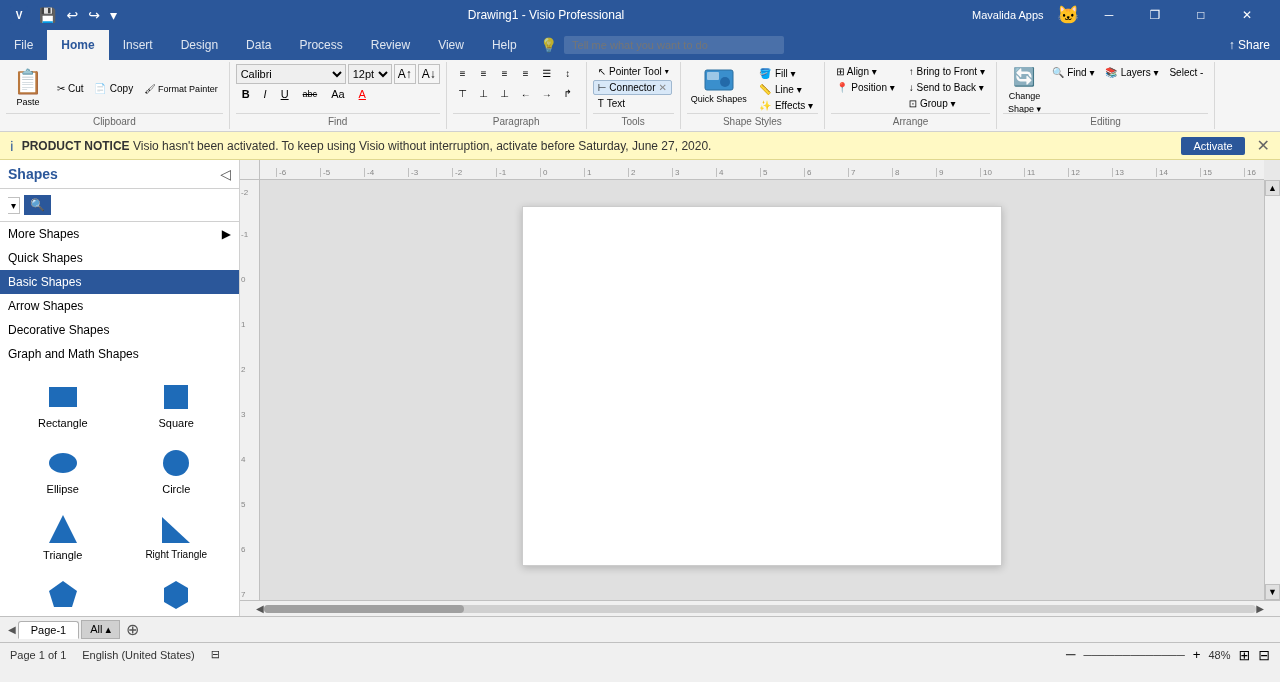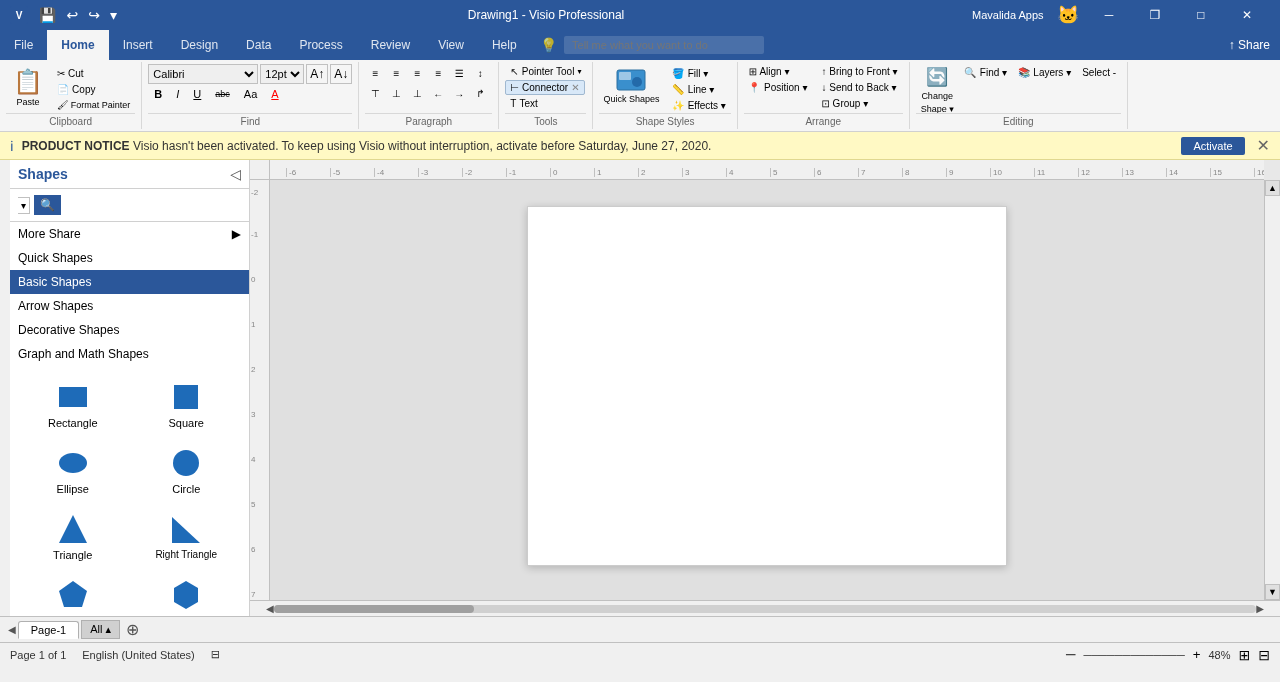--- a/index.html
+++ b/index.html
@@ -225,35 +225,35 @@
     <button class="ribbon-tab active">Home</button>
     <button class="ribbon-tab">Insert</button>
     <button class="ribbon-tab">Design</button>
     <button class="ribbon-tab">Data</button>
     <button class="ribbon-tab">Process</button>
     <button class="ribbon-tab">Review</button>
     <button class="ribbon-tab">View</button>
     <button class="ribbon-tab">Help</button>
     <div style="flex:1; display:flex; align-items:center; padding: 0 10px;">
       <span style="font-size:14px; color:rgba(255,255,255,0.7); margin-right:6px;">💡</span>
-      <input type="text" style="background: rgba(255, 255, 255, 0.15); border: none; color: white; padding: 3px 8px; font-size: 11px; width: 200px; outline: none; border-radius: 2px;" placeholder="Tell me what you want to do">
+      <input type="text" style="background: rgba(255, 255, 255, 0.15); border: none; color: white; padding: 3px 8px; font-size: 11px; width: 220px; outline: none; border-radius: 2px;" placeholder="Tell me what you want to do">
     </div>
     <button class="share-btn" style="color:white;">↑ Share</button>
   </div>
 
   <div class="ribbon-content">
 
     <div class="ribbon-group">
       <div class="ribbon-group-tools">
         <div style="display:flex; align-items:stretch; gap:2px;">
           <div class="tool-btn-large">
             <span style="font-size:24px;">📋</span>
             <span style="font-size:9px;">Paste</span>
           </div>
-          <div style="display:flex; flex-direction:column; gap:1px; justify-content:flex-start; padding-top:2px;">
+          <div style="display:flex; flex-direction:row; gap:1px; justify-content:flex-start; padding-top:2px;">
             <div class="tool-btn-small">✂ Cut</div>
             <div class="tool-btn-small">📄 Copy</div>
             <div class="tool-btn-small" style="font-size:9px;">🖌 Format Painter</div>
           </div>
         </div>
       </div>
       <div class="ribbon-group-label">Clipboard</div>
     </div>
 
     <div class="ribbon-group" style="min-width:180px;">
@@ -384,36 +384,36 @@
 <div class="notification-bar">
   <span class="notification-icon">ℹ</span>
   <span class="notification-text">
     <span class="notification-bold">PRODUCT NOTICE</span>
     <span>  Visio hasn't been activated. To keep using Visio without interruption, activate before Saturday, June 27, 2020.</span>
   </span>
   <button class="activate-btn">Activate</button>
   <button class="notification-close">✕</button>
 </div>
 
-<div class="main-layout" style="height: 456px; margin-left: 10px;">
+<div class="main-layout" style="height: 456px;">
 
   <div class="shapes-panel">
     <div class="shapes-header">
       <span class="shapes-title">Shapes</span>
       <button class="shapes-collapse">◁</button>
     </div>
 
     <div class="search-bar">
       <button class="search-dropdown">▾</button>
       <button class="search-btn">🔍</button>
     </div>
 
     <div class="shapes-list">
       <div class="more-shapes">
-        <span>More Share</span>
+        <span>More Shapes</span>
         <span>▶</span>
       </div>
 
       <div class="shapes-category">
         <span>Quick Shapes</span>
       </div>
       <div class="shapes-category active">
         <span>Basic Shapes</span>
       </div>
       <div class="shapes-category">

